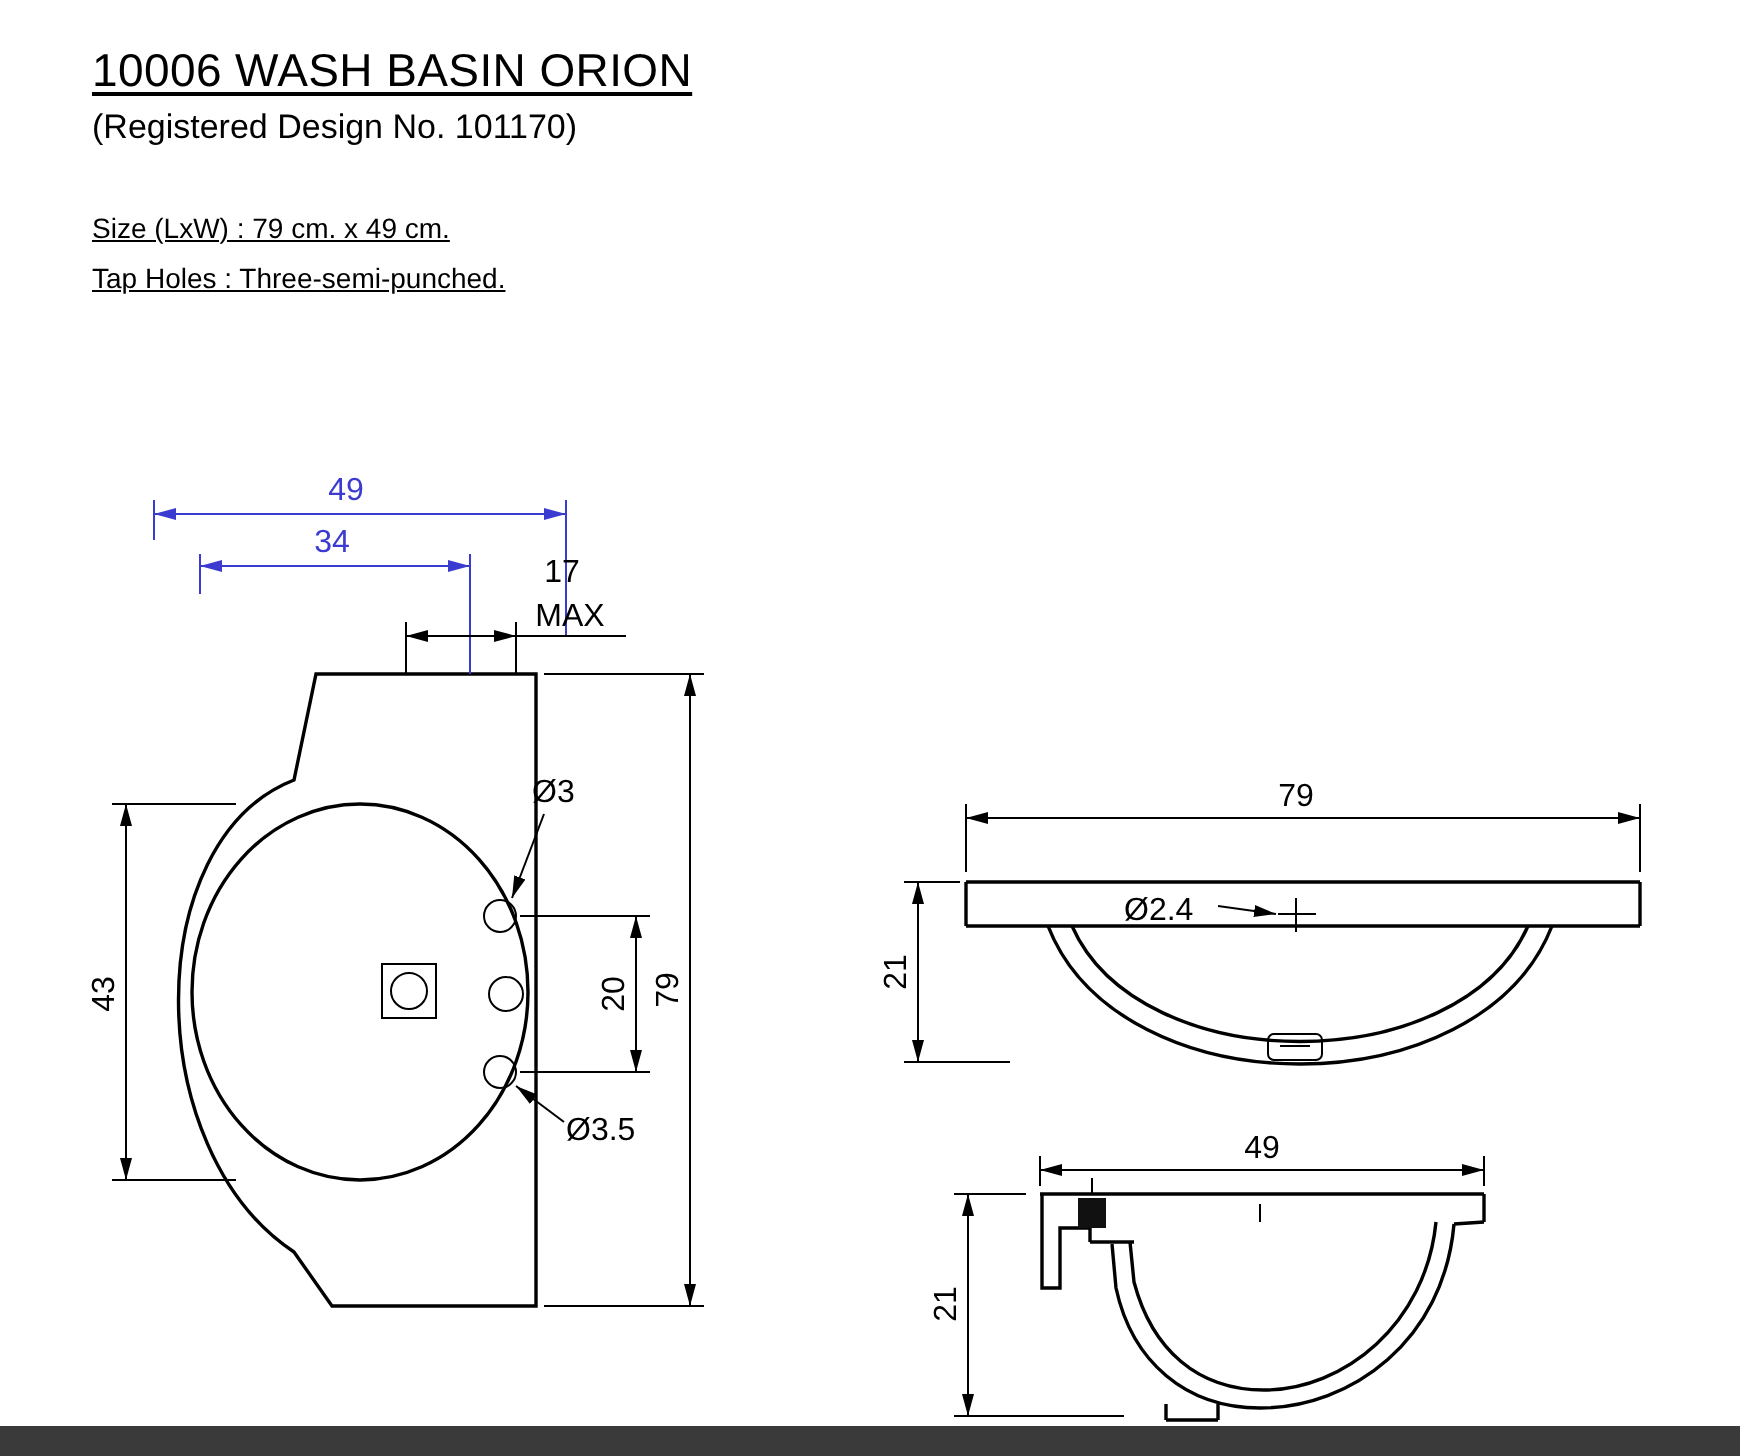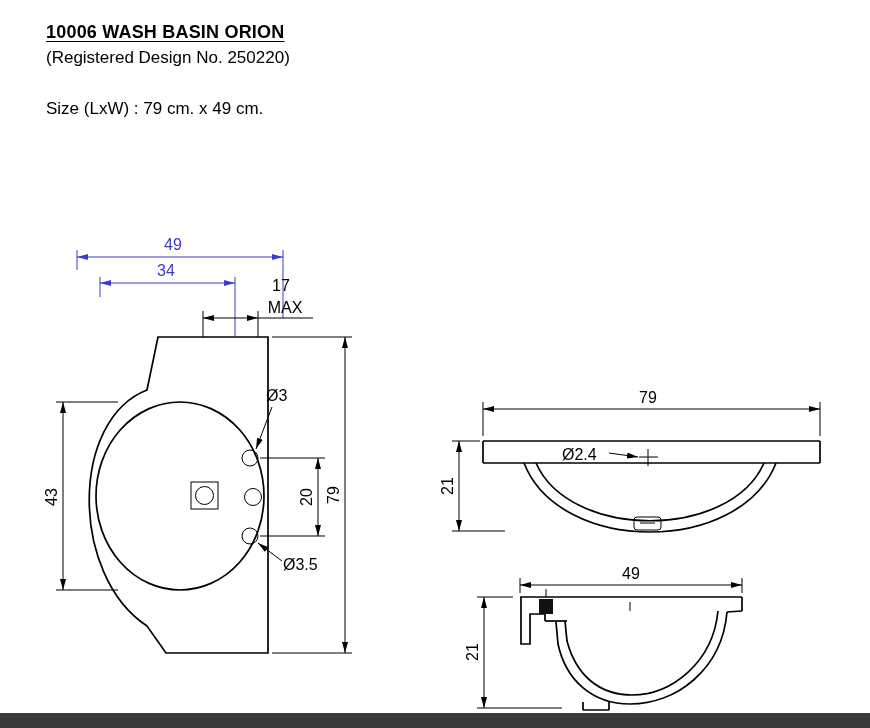--- a/index.html
+++ b/index.html
@@ -2,47 +2,48 @@
 <html><head>
 <meta charset="utf-8">
 <style>
   html,body { margin:0; padding:0; background:#ffffff; }
   .page {
     position:relative; width:870px; height:728px; background:#ffffff;
     font-family:"Liberation Sans", sans-serif; color:#000; overflow:hidden;
   }
   .header { position:absolute; left:46px; top:22px; }
   .title {
-    margin:0; font-size:18px; font-weight:700;
+    margin:0; font-size:23px; font-weight:400;
     text-decoration:underline; text-underline-offset:3px; letter-spacing:0.2px;
   }
   .subtitle { font-size:17px; margin-top:5px; }
-  .specs { margin-top:28px; font-size:17px; line-height:25px; }
+  .specs { margin-top:28px; font-size:14px; line-height:25px;text-decoration:underline; }
   .drawing { position:absolute; left:0; top:0; }
   .footer-bar {
     position:absolute; left:0; right:0; bottom:0; height:15px; background:#3a3a3a;
   }
   
   .ol   { fill:none; stroke:#000; stroke-width:1.7; }      
   .dim  { fill:none; stroke:#000; stroke-width:1; }        
   .bdim { stroke:#3b3bd0; }                                
   .thin { fill:none; stroke:#000; stroke-width:1; }
   text.d  { font-size:16px; fill:#000; }
   text.b  { fill:#3b3bd0; }
 </style>
 </head>
 <body>
 
 <div class="page">
 
   <div class="header">
     <h1 class="title">10006 WASH BASIN ORION</h1>
-    <div class="subtitle">(Registered Design No. 250220)</div>
+    <div class="subtitle">(Registered Design No. 101170)</div>
     <div class="specs">
       <div>Size (LxW) : 79 cm. x 49 cm.</div>
+      <div>Tap Holes : Three-semi-punched.</div>
     </div>
   </div>
 
   <svg class="drawing" width="870" height="728" viewBox="0 0 870 728">
     <defs>
       <marker id="ab" markerWidth="12" markerHeight="8" refX="11" refY="4" orient="auto-start-reverse" markerUnits="userSpaceOnUse">
         <path d="M0,1 L11,4 L0,7 Z" fill="#000"></path>
       </marker>
       <marker id="abl" markerWidth="12" markerHeight="8" refX="11" refY="4" orient="auto-start-reverse" markerUnits="userSpaceOnUse">
         <path d="M0,1 L11,4 L0,7 Z" fill="#3b3bd0"></path>

